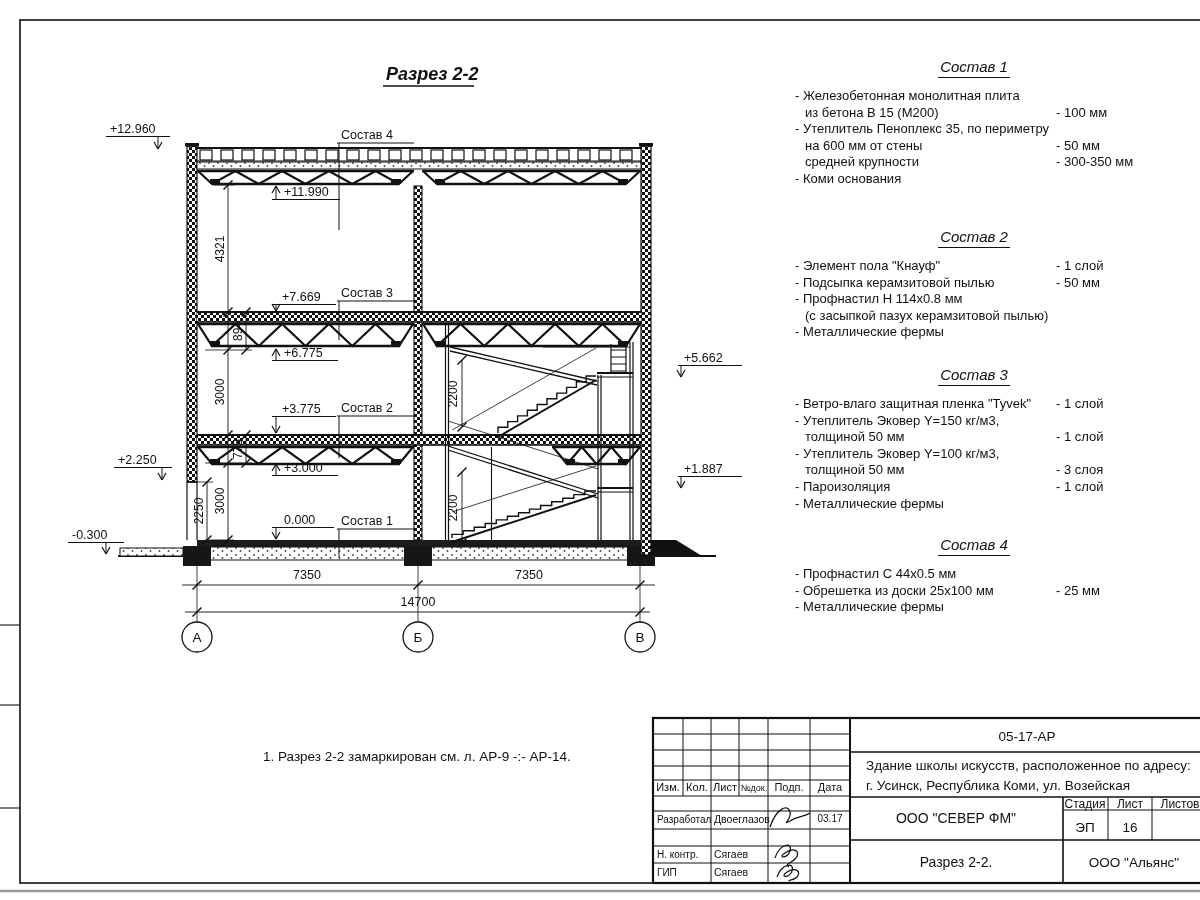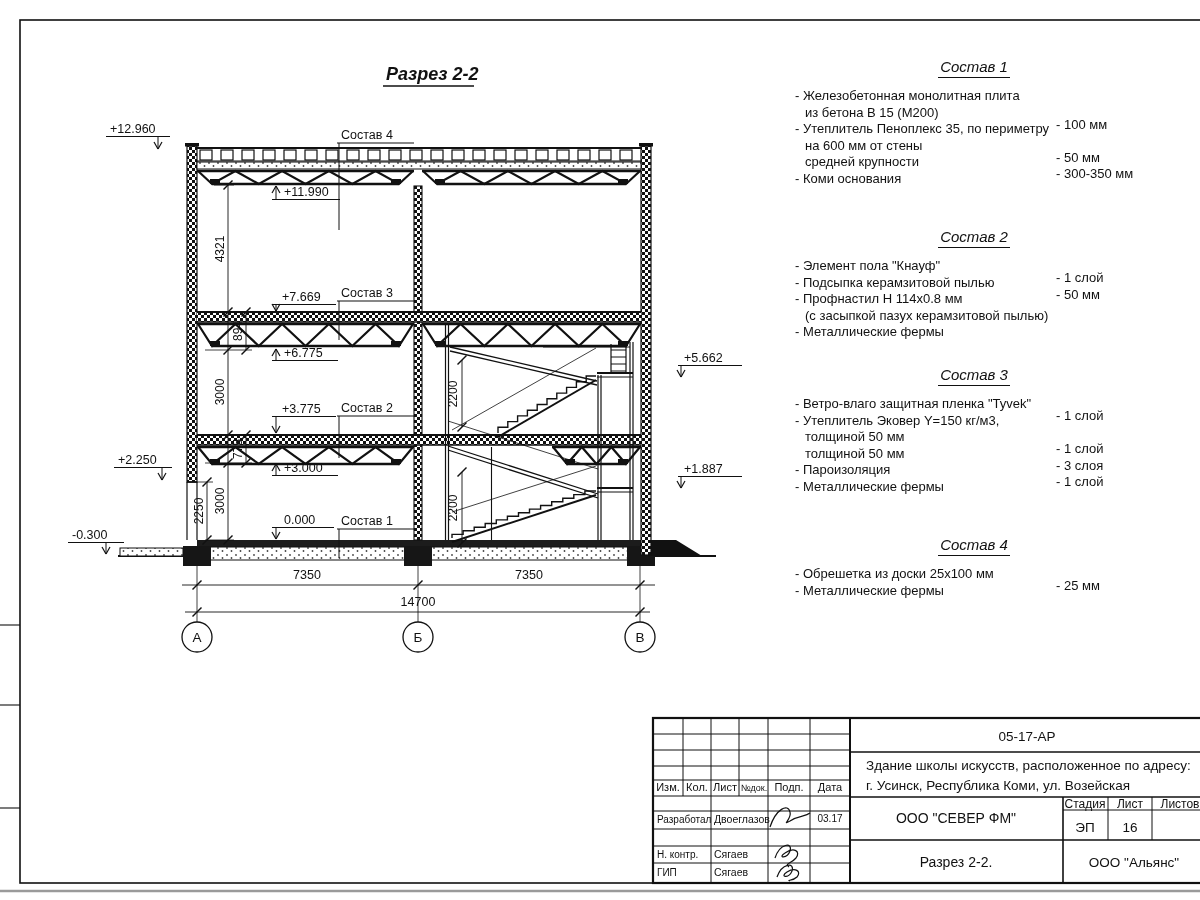--- a/index.html
+++ b/index.html
@@ -6,21 +6,21 @@
   .sheet{position:relative;width:1200px;height:900px;background:#fff;overflow:hidden;
          font-family:"Liberation Sans",sans-serif;color:#111;}
   #dwg{position:absolute;left:0;top:0;overflow:hidden;}
   #dwg text{fill:#111;font-family:"Liberation Sans",sans-serif;}
   #specs{position:absolute;left:0;top:0;width:1200px;height:900px;pointer-events:none;}
   .spec{position:absolute;left:788px;width:372px;}
   .spec-h{font-style:italic;font-size:15px;text-align:center;margin-bottom:13px;}
   .spec-h span{border-bottom:1.4px solid #111;padding:0 2px 2px 2px;}
   .srow{position:relative;font-size:13px;line-height:16.6px;padding-left:7px;white-space:nowrap;}
   .srow.cont{padding-left:17px;}
-  .sv{position:absolute;left:268px;top:12px;}
+  .sv{position:absolute;left:268px;top:0;}
   .note{position:absolute;left:263px;top:749px;font-size:13.5px;}
 </style>
 </head>
 <body>
 
 <div class="sheet">
   <svg id="dwg" width="1200" height="900" viewBox="0 0 1200 900">
     <defs>
       <pattern id="checker" width="6" height="6" patternUnits="userSpaceOnUse">
         <rect width="6" height="6" fill="#fff"></rect>
@@ -361,23 +361,26 @@
         <div class="srow"><span>- Подсыпка керамзитовой пылью</span><span class="sv">- 50 мм</span></div>
         <div class="srow"><span>- Профнастил Н 114х0.8 мм</span></div>
         <div class="srow cont"><span>(с засыпкой пазух керамзитовой пылью)</span></div>
         <div class="srow"><span>- Металлические фермы</span></div>
       </section>
       <section class="spec" style="top: 366px;">
         <div class="spec-h"><span>Состав 3</span></div>
         <div class="srow"><span>- Ветро-влаго защитная пленка "Tyvek"</span><span class="sv">- 1 слой</span></div>
         <div class="srow"><span>- Утеплитель Эковер Y=150 кг/м3,</span></div>
         <div class="srow cont"><span>толщиной 50 мм</span><span class="sv">- 1 слой</span></div>
+        <div class="srow"><span>- Утеплитель Эковер Y=100 кг/м3,</span></div>
         <div class="srow cont"><span>толщиной 50 мм</span><span class="sv">- 3 слоя</span></div>
         <div class="srow"><span>- Пароизоляция</span><span class="sv">- 1 слой</span></div>
         <div class="srow"><span>- Металлические фермы</span></div>
       </section>
       <section class="spec" style="top: 536px;">
         <div class="spec-h"><span>Состав 4</span></div>
+        <div class="srow"><span>- Профнастил С 44х0.5 мм</span></div>
         <div class="srow"><span>- Обрешетка из доски 25х100 мм</span><span class="sv">- 25 мм</span></div>
         <div class="srow"><span>- Металлические фермы</span></div>
       </section>
     </div>
+  <div class="note">1. Разрез 2-2 замаркирован см. л. АР-9 -:- АР-14.</div>
 </div>
 
 </body></html>

